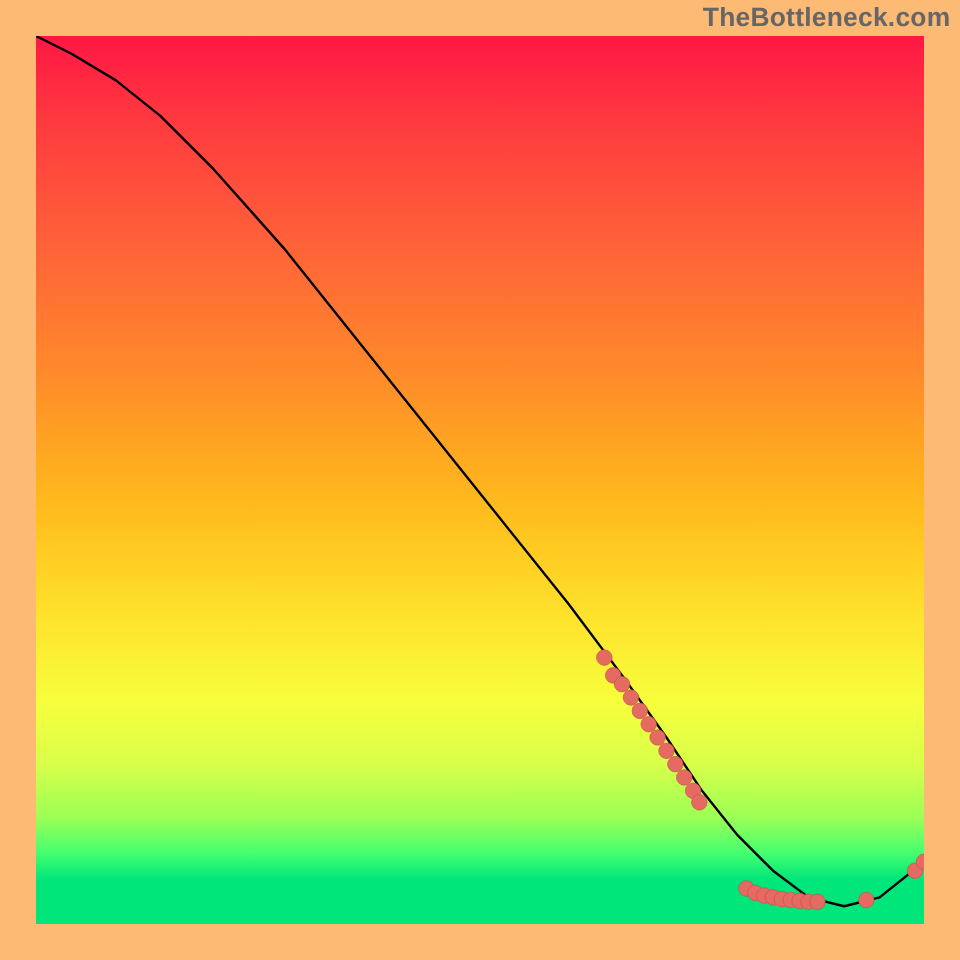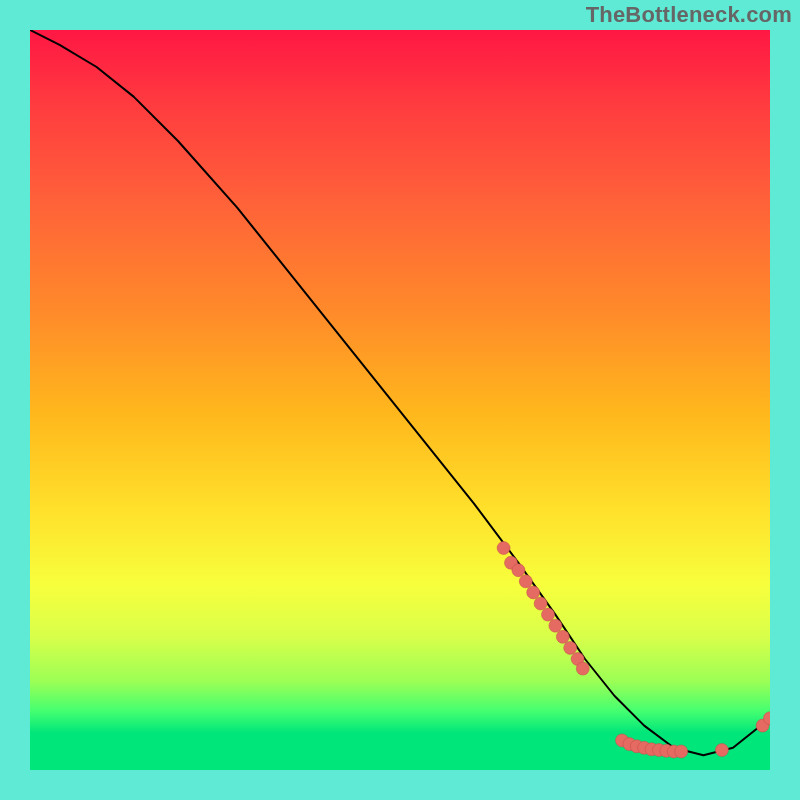--- a/index.html
+++ b/index.html
@@ -1,21 +1,21 @@
 <!DOCTYPE html>
 <html><head>
 <meta charset="utf-8">
 <style>
   * { margin: 0; padding: 0; box-sizing: border-box; }
   html, body { width: 800px; height: 800px; overflow: hidden; background: #fff; }
   .frame {
     position: relative;
     width: 800px;
     height: 800px;
-    background: #5eead4;
+    background: #fdba74;
   }
   .watermark {
     position: absolute;
     top: 2px;
     right: 8px;
     font-family: Arial, Helvetica, sans-serif;
     font-size: 22px;
     font-weight: bold;
     color: #666;
     letter-spacing: 0.2px;

